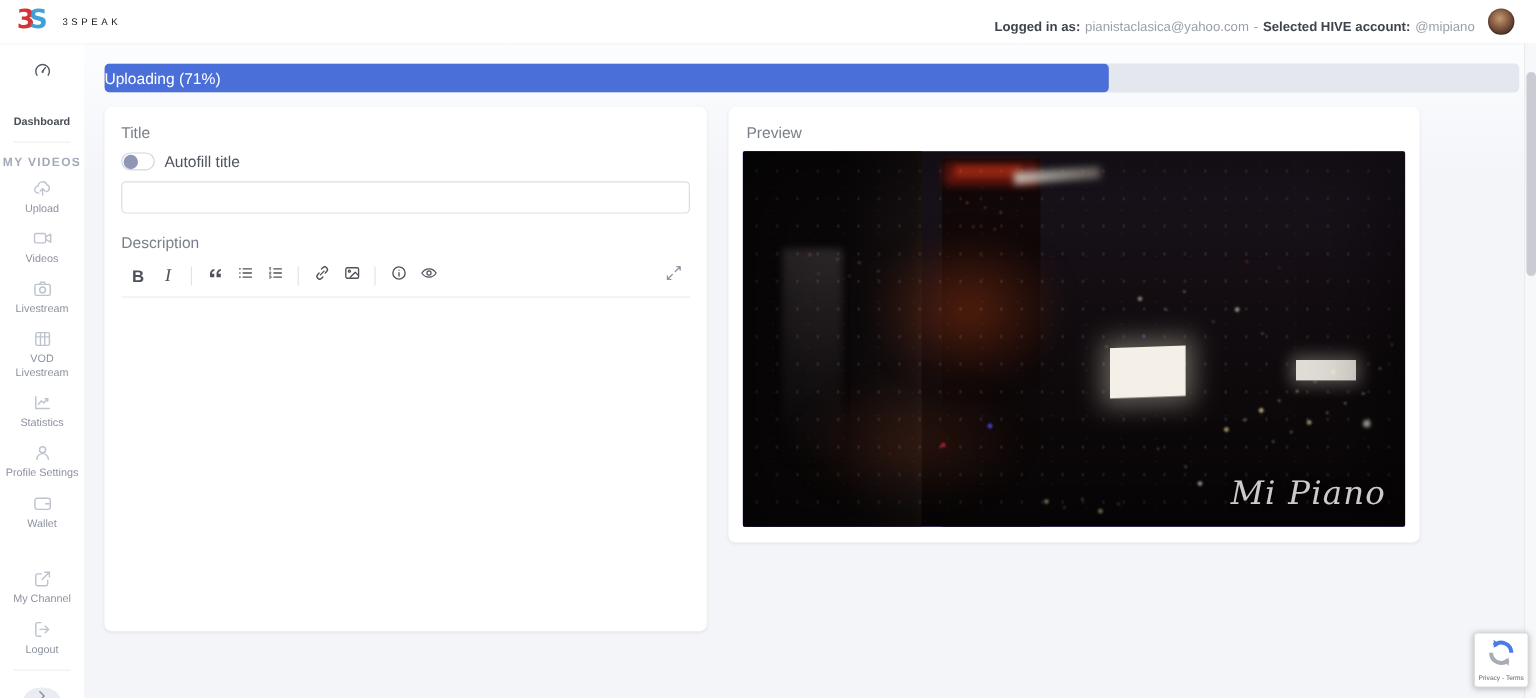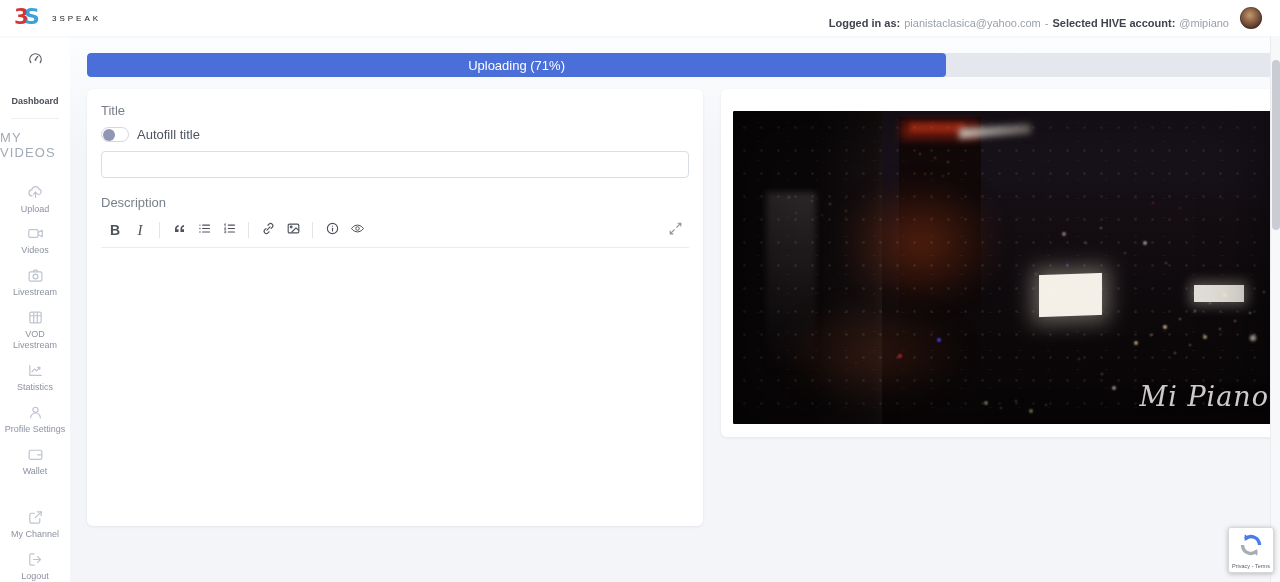--- a/index.html
+++ b/index.html
@@ -25,37 +25,37 @@
   .shell { display:flex; height:546px; }
   .sidebar { width:70px; background:#fff; box-shadow:1px 0 2px rgba(25,30,50,.04);
     display:flex; flex-direction:column; align-items:center; padding-top:9px; flex:none; }
   .nav-item { width:100%; display:flex; flex-direction:column; align-items:center; gap:3px;
     padding:5px 2px; cursor:pointer; }
   .nav-item svg { width:17px; height:17px; color:#bdc3cf; display:block; }
   .nav-lbl { font-size:9px; color:#8c92a0; text-align:center; line-height:1.3; white-space:normal; }
   .nav-item.active svg { color:#555b66; }
   .nav-item.active .nav-lbl { color:#484d58; font-weight:600;margin-top:26px; }
   .nav-sep { width:48px; border-top:1px solid #edeff3; margin:5px 0; }
-  .nav-sec { font-size:13px; font-weight:400; color:#a4aab6; letter-spacing:1.1px; margin:6px 0 19px; }
+  .nav-sec { font-size:10px; font-weight:700; color:#a4aab6; letter-spacing:1.1px; margin:6px 0 3px; }
   .gap-top { margin-top:22px; }
   .expand-btn { width:30px; height:30px; border-radius:50%; background:#e9ecf2; display:flex;
     align-items:center; justify-content:center; margin-top:9px; cursor:pointer; }
   .expand-btn svg { width:14px; height:14px; color:#8a90a0; }
 
   
   .main { flex:1; padding:0 14px 0 17px; background:linear-gradient(180deg,#fcfdfe 0px,#f3f5f9 115px); }
   .page-title { font-size:22px; font-weight:500; color:#53575e; margin-top:20px; letter-spacing:.2px; }
   .progress-track { margin-top:17px; height:24px; background:#e4e7ee; border-radius:4px; overflow:hidden; }
   .progress-fill { height:100%; background:#4a6fd9; border-radius:4px; display:flex;
-    align-items:center; justify-content:center; color:#fff; font-size:13px; }
+    align-items:center; justify-content:flex-start; color:#fff; font-size:13px; }
   .cards { display:flex; gap:18px; margin-top:12px; align-items:flex-start; }
   .card { background:#fff; border-radius:6px; box-shadow:0 1px 3px rgba(25,30,50,.07); }
 
   
-  .form-card { width:616px; height:437px; padding:14px; display:flex; flex-direction:column; }
+  .form-card { width:502px; height:437px; padding:14px; display:flex; flex-direction:column; }
   .field-label { font-size:13px; color:#7a8089; }
   .toggle-row { display:flex; align-items:center; gap:8px; margin-top:9px; }
   .toggle { width:28px; height:15px; border:1px solid #d2d6e0; border-radius:9px; background:#fff;
     position:relative; cursor:pointer; flex:none; }
   .toggle-knob { width:12px; height:12px; border-radius:50%; background:#9196b5; position:absolute;
     left:1px; top:0.5px; }
   .toggle-lbl { font-size:13px; color:#4e5560; }
   .title-input { margin-top:9px; height:27px; width:100%; border:1px solid #d9dde5; border-radius:4px;
     outline:none; font:13px "Liberation Sans",sans-serif; padding:0 8px; color:#3c4048; }
   .desc-label { margin-top:17px; }
@@ -382,20 +382,21 @@
                     <path d="M10 14l-6.5 6.5M3.5 16v4.5H8"></path>
                   </svg>
               </span>
             </div>
           </div>
           <div class="editor-body" contenteditable="true" style=""></div>
         </div>
       </section>
 
       <section class="card preview-card">
+        <div class="preview-label">Preview</div>
         <div class="preview-video">
           <div class="pv-sky"></div>
           <div class="pv-bldgL"></div>
           <div class="pv-bldgL-sheen"></div>
           <div class="pv-bldgM"></div>
           <div class="pv-redtop"></div>
           <div class="pv-redtop-core"></div>
           <div class="pv-flare"></div>
           <div class="pv-haze"></div>
           <div class="pv-haze2"></div>

